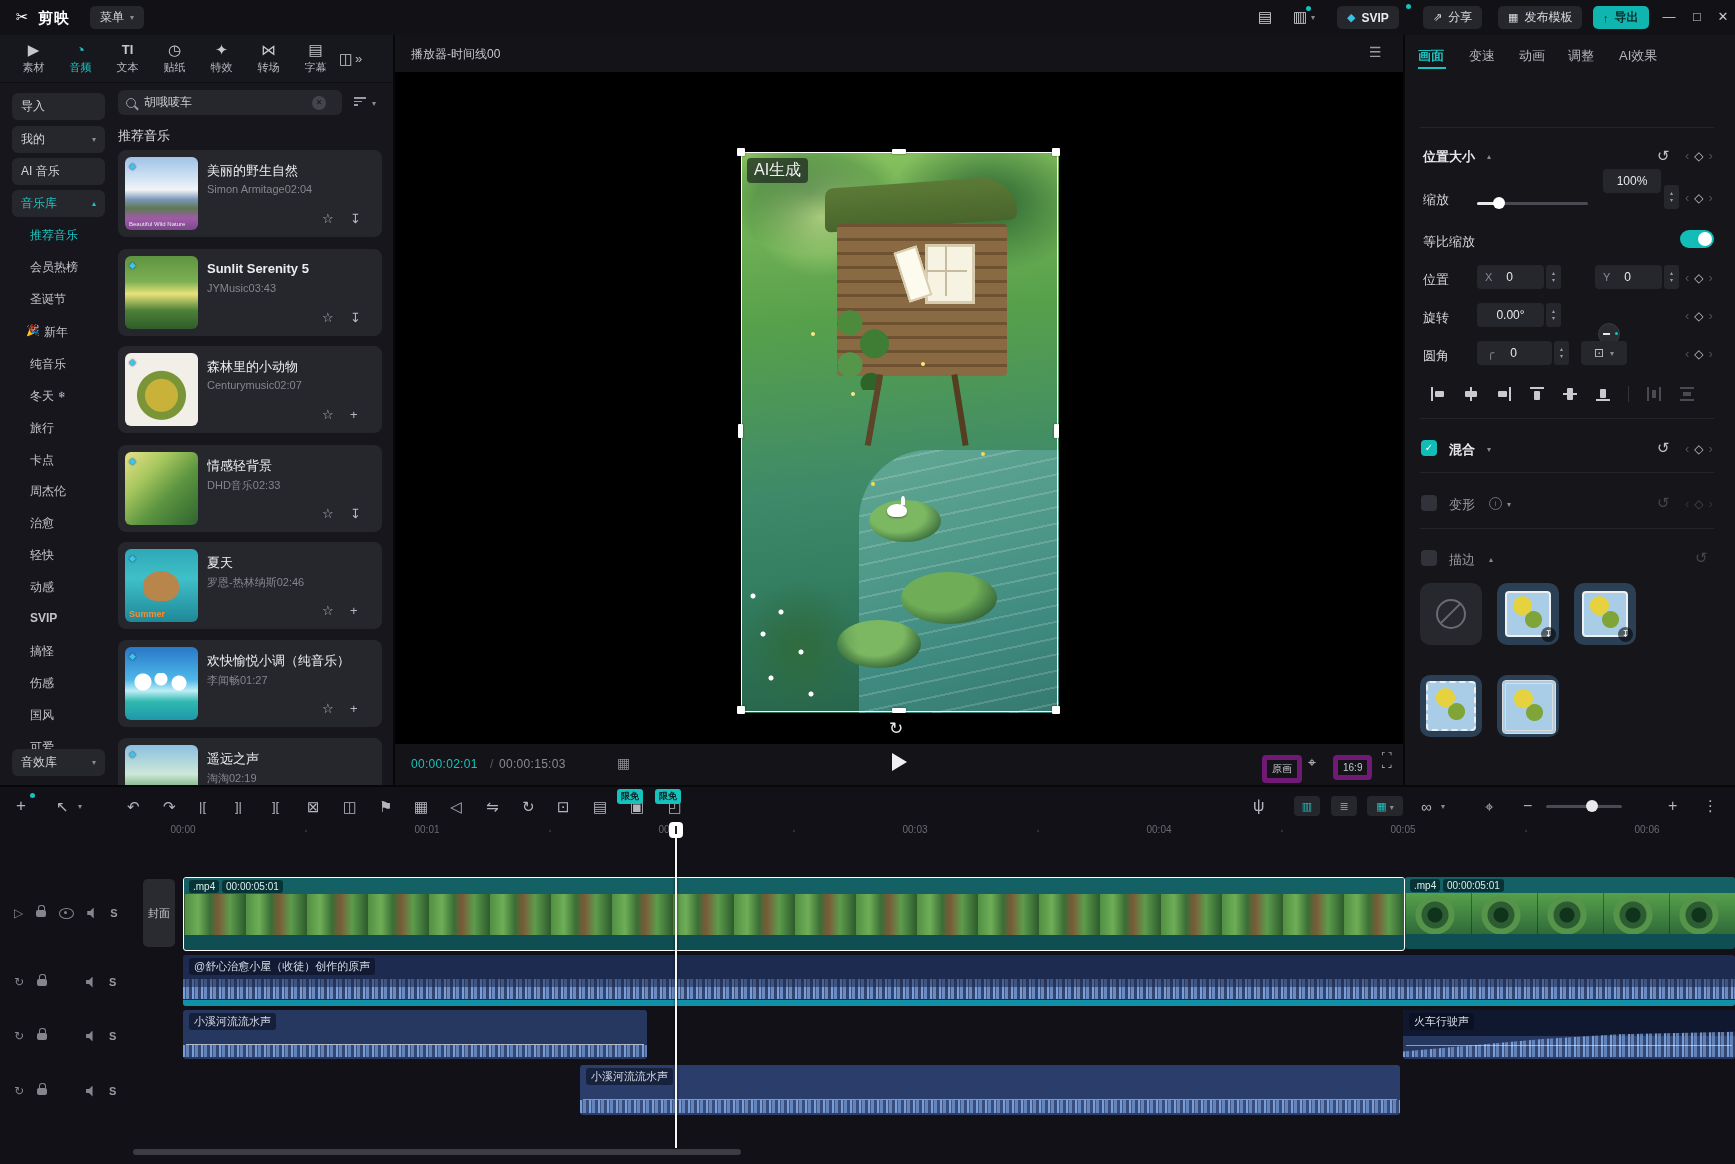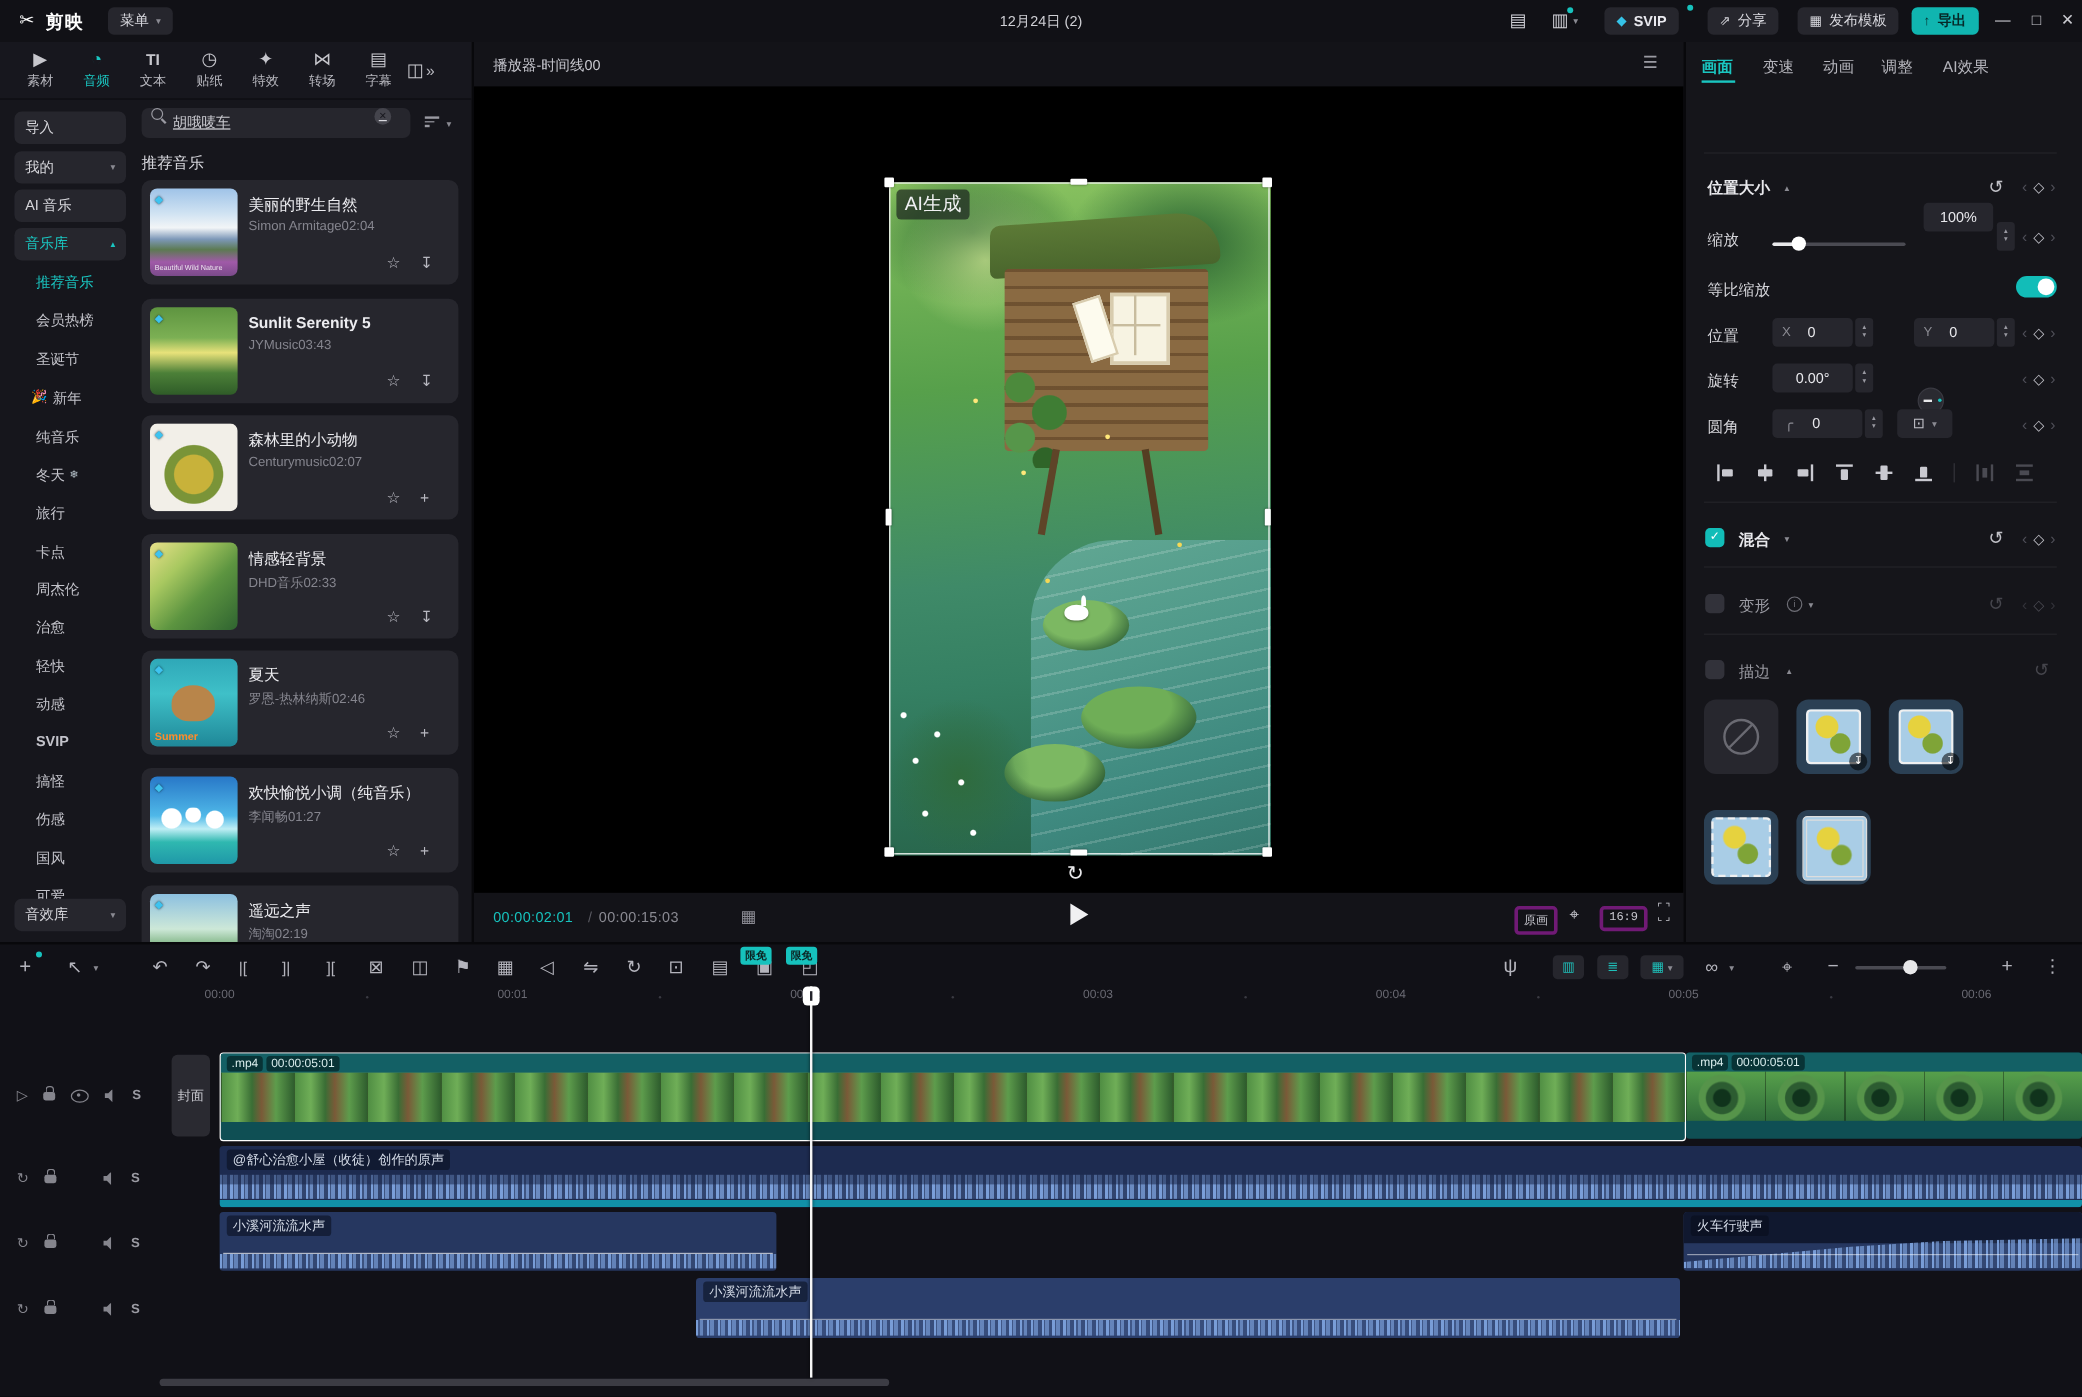--- a/index.html
+++ b/index.html
@@ -28,21 +28,21 @@
   .mtab .ml{font-size:11px;display:block;margin-top:2px;}
   .mtab.on .mi,.mtab.on .ml{color:#1ac5c0;}
   
   .sbtn{left:12px;width:93px;height:27px;background:#26262d;border-radius:6px;font-size:12px;
         display:flex;align-items:center;padding:0 9px;box-sizing:border-box;color:#d5d5da;justify-content:space-between;}
   .sbtn.on{color:#1ac5c0;}
   .sitem{left:30px;font-size:12px;color:#c3c3ca;white-space:nowrap;}
   .sitem.on{color:#1ac5c0;}
   .chev{font-size:8px;color:#8a8a92;}
   
-  .search{left:118px;top:55px;width:224px;height:25px;background:#26262d;border-radius:6px;display:flex;padding:0 8px;box-sizing:border-box;gap:6px;text-decoration:underline;}
+  .search{left:118px;top:55px;width:224px;height:25px;background:#26262d;border-radius:6px;display:flex;align-items:center;padding:0 8px;box-sizing:border-box;gap:6px;}
   .search input{background:transparent;border:none;outline:none;color:#c9c9cf;font-size:12px;width:160px;font-family:inherit;}
   .lens{width:8px;height:8px;border:1.5px solid #9a9aa2;border-radius:50%;position:relative;flex:none;}
   .lens::after{content:"";position:absolute;width:5px;height:1.5px;background:#9a9aa2;transform:rotate(45deg);right:-4px;bottom:-2px;}
   .clr{width:14px;height:14px;border-radius:50%;background:#44444c;color:#17171d;font-size:8px;line-height:14px;text-align:center;flex:none;}
   .flt i{display:block;height:1.5px;background:#9a9aa2;margin:2px 0;}
   .card{left:118px;width:264px;height:87px;background:#26262d;border-radius:8px;}
   .thumb{position:absolute;left:7px;top:7px;width:73px;height:73px;border-radius:6px;overflow:hidden;}
   .gem{position:absolute;left:4px;top:4px;color:#3ec3ef;font-size:9px;text-shadow:0 0 2px #0a2a3a;}
   .ttl{position:absolute;left:89px;top:12px;font-size:13px;color:#ececf0;white-space:nowrap;max-width:168px;overflow:hidden;}
   .art{position:absolute;left:89px;top:33px;font-size:11px;color:#85858e;white-space:nowrap;}
@@ -61,21 +61,21 @@
   .th7{background:linear-gradient(180deg,#8cc0e0 0%,#cde8d8 40%,#4f9450 70%,#2f6438 100%);}
   
   .stage{left:0;top:37px;width:1008px;height:672px;background:#000;}
   #vid{left:346px;top:80px;width:318px;height:561px;overflow:hidden;
        background:linear-gradient(175deg,#8cc461 0%,#6fb054 14%,#57a04b 30%,#49945c 46%,#3f8a68 58%,#358063 72%,#2d7155 86%,#27634a 100%);}
   .vlayer{position:absolute;}
   .vhandles .h{position:absolute;background:#fff;border-radius:1px;box-shadow:0 0 2px rgba(0,0,0,.6);}
   .selbox{position:absolute;border:1.5px solid #fff;pointer-events:none;}
   .aibadge{position:absolute;background:rgba(18,20,24,.62);border-radius:4px;color:#f0f0f2;font-size:16px;padding:2px 7px;}
   .ptime{font-size:12px;letter-spacing:.3px;}
-  .qpill{border:3px solid #701a75;border-radius:4px;font-size:10px;color:#c8c8cf;padding:2px 5px;font-family:Liberation Mono, monospace;}
+  .qpill{border:5px solid #701a75;border-radius:4px;font-size:10px;color:#c8c8cf;padding:2px 5px;}
   .playtri{width:0;height:0;border-left:15px solid #f0f0f2;border-top:9px solid transparent;border-bottom:9px solid transparent;}
   
   .itab{font-size:13px;color:#b5b5bc;}
   .itab.on{color:#1ac5c0;font-weight:bold;}
   .subtabs{left:15px;top:53px;width:294px;height:30px;background:#222228;border-radius:6px;display:flex;}
   .subtab{flex:1;font-size:12px;color:#9a9aa2;display:flex;align-items:center;justify-content:center;border-radius:6px;}
   .subtab.on{background:#3a3a44;color:#f0f0f2;}
   .hr{left:15px;width:294px;height:1px;background:#242429;}
   .ilabel{font-size:13px;color:#d5d5da;}
   .ilabel.b{font-weight:bold;color:#e8e8ec;}
@@ -144,21 +144,20 @@
 </head>
 <body>
 
 <div id="topbar" class="a flex">
   <span class="a" style="left:16px;top:8px;color:#fff;font-size:15px;">✂</span>
   <span class="a logo" style="left:38px;top:9px;">剪映</span>
   <div class="a pill" style="left:90px;top:6px;">
     <span>菜单</span>
     <span class="chev">▾</span>
   </div>
-  <div class="a" style="left:0;top:10px;width:1735px;text-align:center;font-size:12px;color:#cfcfd4;">12月24日 (2)</div>
   <span class="a" style="left:1258px;top:8px;color:#d0d0d6;font-size:15px;">▤</span>
   <span class="a" style="left:1293px;top:8px;color:#d0d0d6;font-size:15px;">▥</span>
   <span class="dot a" style="left:1306px;top:6px;"></span>
   <span class="a chev" style="left:1311px;top:13px;">▾</span>
   <div class="a pill" style="left:1337px;top:6px;">
     <span style="color:#35c3e8;font-size:11px;">◆</span>
     <span style="font-weight:bold;color:#eaeaf0;">SVIP</span>
   </div>
   <span class="dot a" style="left:1406px;top:4px;"></span>
   <div class="a pill" style="left:1423px;top:6px;">

